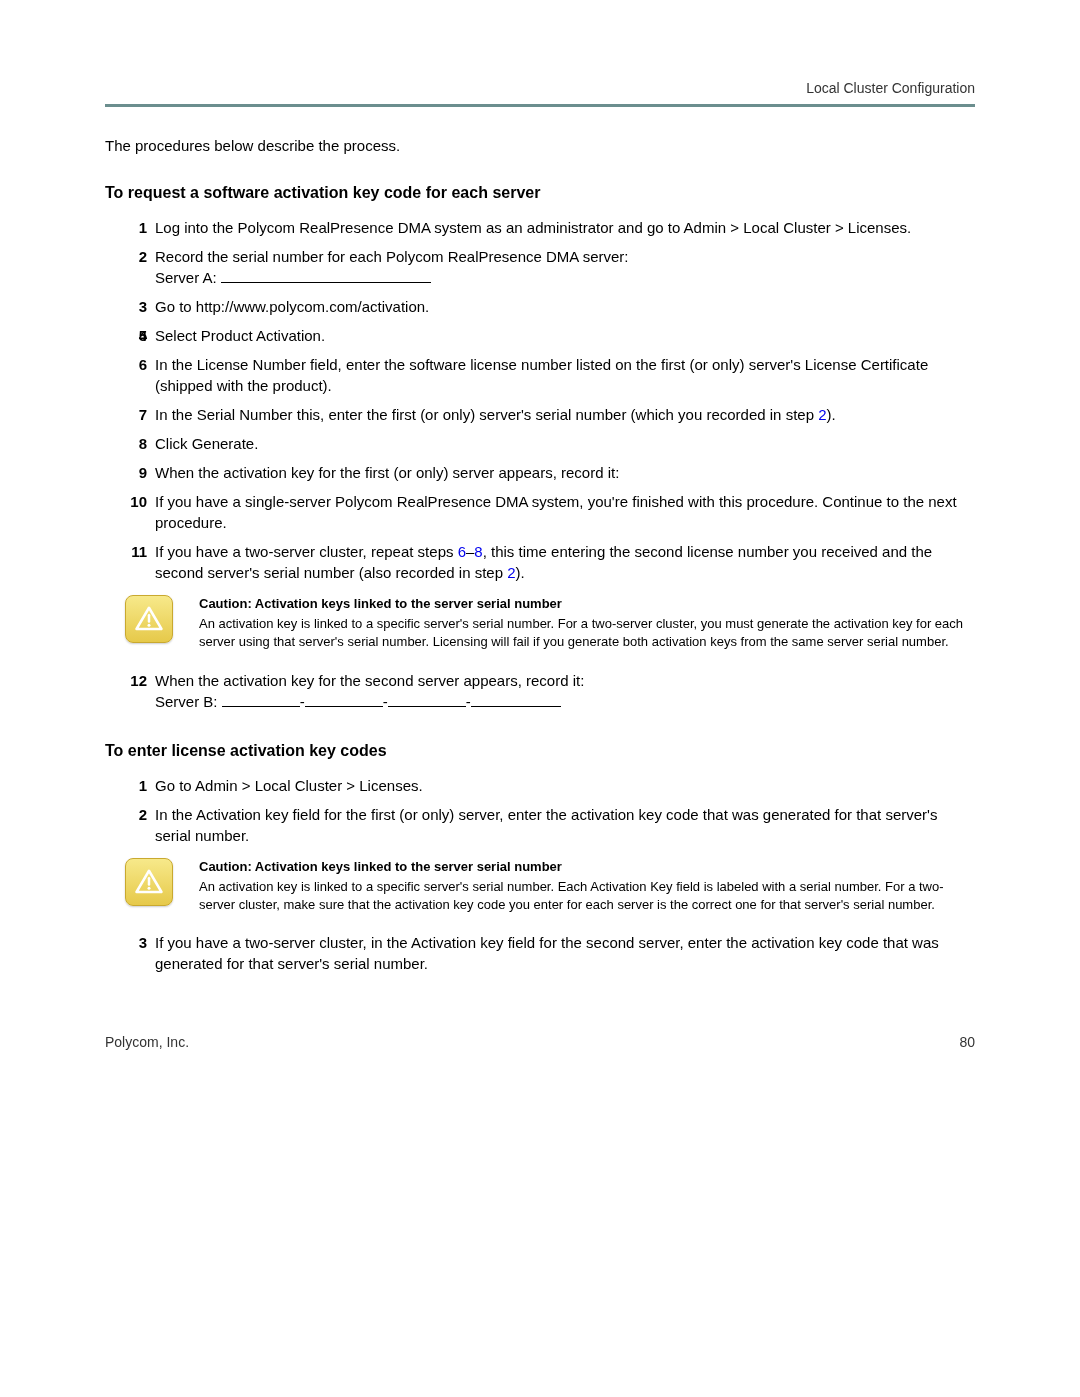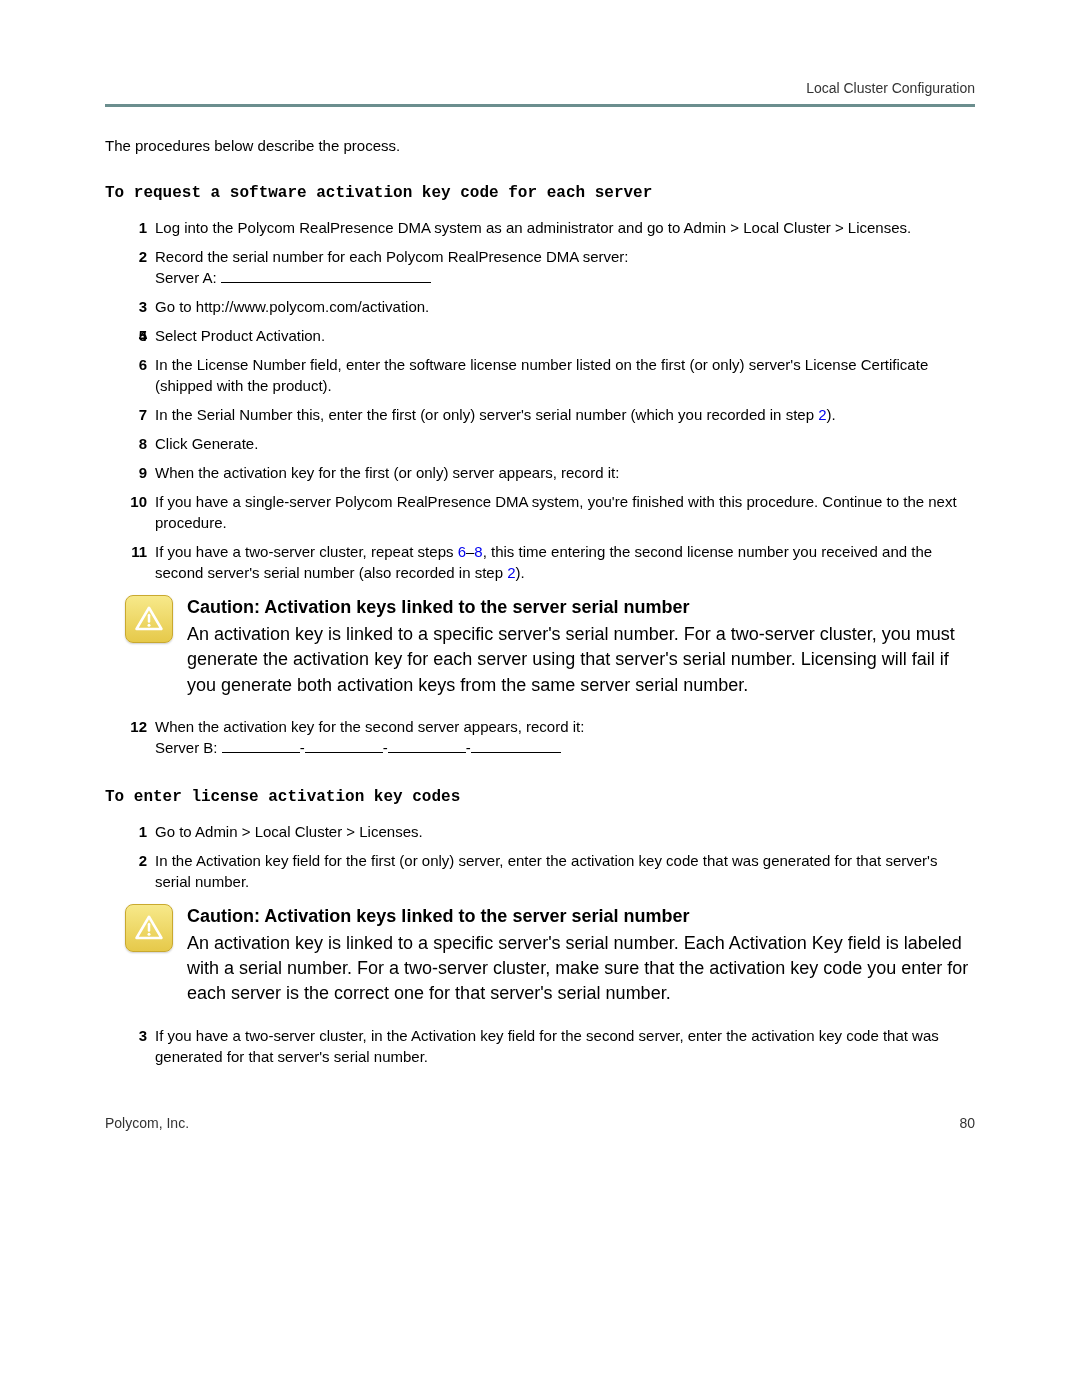--- a/index.html
+++ b/index.html
@@ -27,21 +27,20 @@
     border-top: 3px solid #6b8e8e;
     margin: 0 0 30px 0;
   }
   .intro {
     margin: 0 0 30px 0;
   }
   h2 {
     font-size: 16px;
     font-weight: bold;
     margin: 30px 0 15px 0;
-    font-family: Liberation Mono, monospace;
   }
   ol.steps {
     list-style: none;
     padding: 0;
     margin: 0 0 0 20px;
   }
   ol.steps > li {
     position: relative;
     padding-left: 30px;
     margin-bottom: 8px;
@@ -85,33 +84,34 @@
   }
   .caution-icon svg {
     position: absolute;
     top: 50%;
     left: 50%;
     transform: translate(-50%, -50%);
     width: 30px;
     height: 30px;
   }
   .caution-body {
-    font-size: 18px;
+    font-size: 13px;
     line-height: 1.4;
+    margin-left: 12px;
   }
   .caution-title {
     font-weight: bold;
     margin-bottom: 2px;
   }
   .footer {
     display: flex;
     justify-content: space-between;
     font-size: 14px;
     color: #333;
-    margin-top: 48px;
+    margin-top: 60px;
   }
   strong { font-weight: normal; }
 </style>
 </head>
 <body>
 
 <div class="page">
 
   <div class="header-right">Local Cluster Configuration</div>
   <hr class="hr-line">

